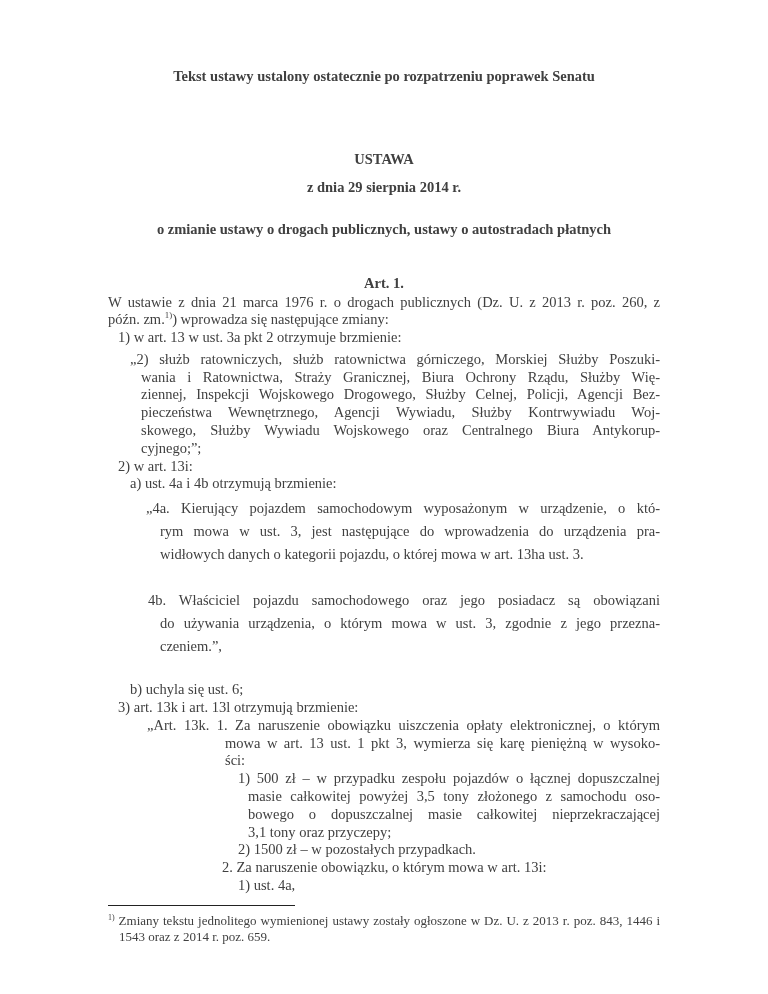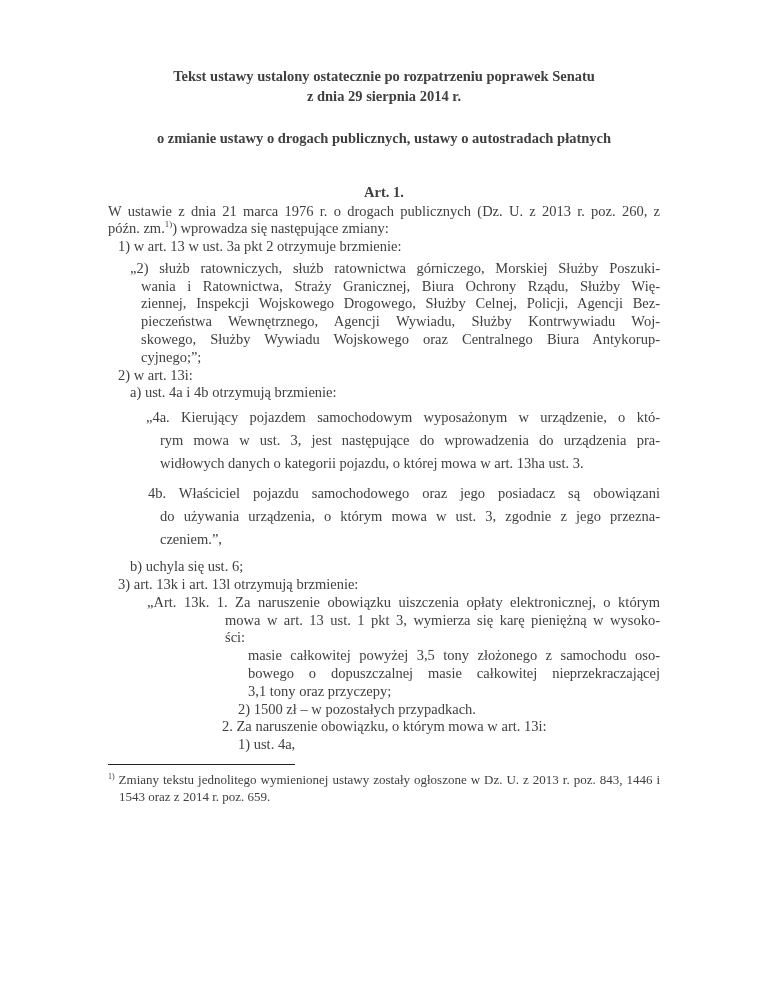--- a/index.html
+++ b/index.html
@@ -9,48 +9,49 @@
     box-sizing:border-box;
     padding:68px 108px 0 108px;
     background:#ffffff;
     color:#404040;
     font-family:"Liberation Serif","DejaVu Serif",serif;
     font-size:14.5px;
     overflow:hidden;
   }
   .hdr{font-weight:bold;text-align:center;line-height:17px;}
   .title{font-weight:bold;text-align:center;line-height:17px;margin-top:66px;}
-  .date{font-weight:bold;text-align:center;line-height:17px;margin-top:3px;}
+  .date{font-weight:bold;text-align:center;line-height:17px;margin-top:11px;}
   .subject{font-weight:bold;text-align:center;line-height:18.5px;margin-top:24px;}
   .art{font-weight:bold;text-align:center;line-height:16px;margin-top:36px;}
   .body{margin-top:3px;}
   .ln{line-height:17.8px;height:17.8px;}
   .ln.jst{text-align:justify;text-align-last:justify;}
   .b-spaced .ln{line-height:23px;height:23px;}
   .b-intro{padding-left:0;}
   .b-item1{padding-left:10px;}
   .b-letter{padding-left:22px;}
   .b-quote2{padding-left:33px;}  .b-quote2 .ln-first{text-indent:-11px;}
   .b-q4a{padding-left:52px;}     .b-q4a .ln-first{text-indent:-14px;}
   .b-q4b{padding-left:52px;}     .b-q4b .ln-first{text-indent:-12px;}
   .b-art13k{padding-left:117px;} .b-art13k .ln-first{text-indent:-78px;}
   .b-sub{padding-left:140px;}    .b-sub .ln-first{text-indent:-10px;}
   .b-ust2{padding-left:114px;}
-  .b-gap2{margin-top:4px;} .b-gap4{margin-top:4px;} .b-gap7{margin-top:7px;}
+  .b-gap2{margin-top:4px;} .b-gap4{margin-top:4px;} .b-gap7{margin-top:23px;}
   .sup{font-size:61%;vertical-align:super;line-height:0;}
   .fn-rule{width:187px;border:0;border-top:1.6px solid #222;margin:10px 0 7px 0;}
   .footnote{padding-left:11px;font-size:13px;}
   .footnote .ln{line-height:16.5px;height:16.5px;}
   .footnote .ln-first{text-indent:-11px;}
 </style>
 </head>
 <body>
 
 <div class="page">
   <div class="hdr">Tekst ustawy ustalony ostatecznie po rozpatrzeniu poprawek Senatu</div>
+  <div class="title">USTAWA</div>
   <div class="date">z dnia 29 sierpnia 2014 r.</div>
   <div class="subject">
     <div>o zmianie ustawy o drogach publicznych, ustawy o autostradach płatnych</div>
   </div>
   <div class="art">Art. 1.</div>
   <div class="body" id="doc-body">
       <div class="bl b-intro">
         <div class="ln ln-first jst">W ustawie z dnia 21 marca 1976 r. o drogach publicznych (Dz. U. z 2013 r. poz. 260, z</div>
         <div class="ln"><span>późn. zm.</span><span class="sup">1)</span><span>) wprowadza się następujące zmiany:</span></div>
       </div>
@@ -86,20 +87,21 @@
       </div>
       <div class="bl b-item1">
         <div class="ln ln-first">3) art. 13k i art. 13l otrzymują brzmienie:</div>
       </div>
       <div class="bl b-art13k">
         <div class="ln ln-first jst">„Art. 13k. 1. Za naruszenie obowiązku uiszczenia opłaty elektronicznej, o którym</div>
         <div class="ln jst">mowa w art. 13 ust. 1 pkt 3, wymierza się karę pieniężną w wysoko-</div>
         <div class="ln">ści:</div>
       </div>
       <div class="bl b-sub">
+        <div class="ln ln-first jst">1) 500 zł – w przypadku zespołu pojazdów o łącznej dopuszczalnej</div>
         <div class="ln jst">masie całkowitej powyżej 3,5 tony złożonego z samochodu oso-</div>
         <div class="ln jst">bowego o dopuszczalnej masie całkowitej nieprzekraczającej</div>
         <div class="ln">3,1 tony oraz przyczepy;</div>
       </div>
       <div class="bl b-sub">
         <div class="ln ln-first">2) 1500 zł – w pozostałych przypadkach.</div>
       </div>
       <div class="bl b-ust2">
         <div class="ln ln-first">2. Za naruszenie obowiązku, o którym mowa w art. 13i:</div>
       </div>

